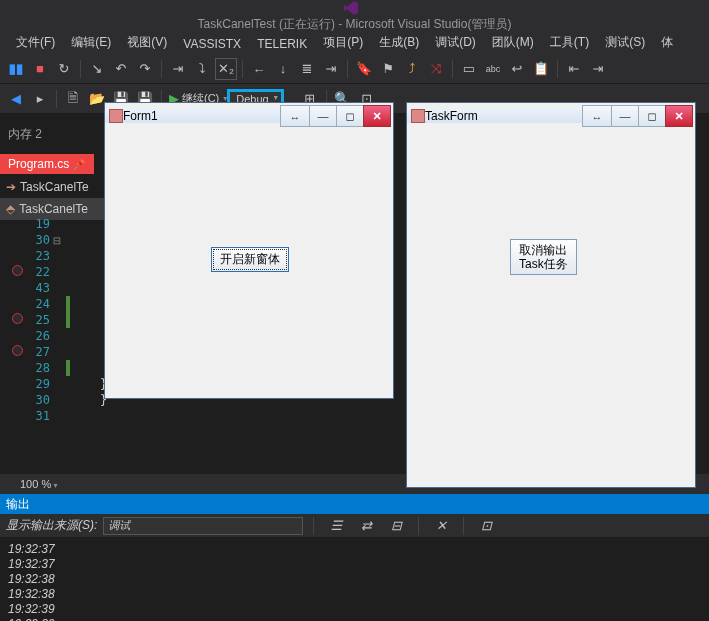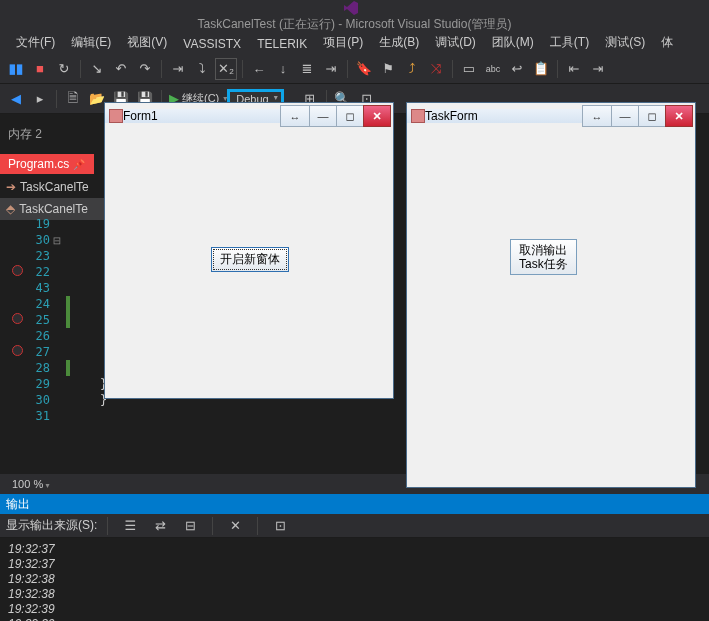--- a/index.html
+++ b/index.html
@@ -41,26 +41,26 @@
   .gutter{position:absolute;left:10px;top:102px;}
   .glinew{display:flex;align-items:center;height:16px;}
   .bp{width:14px;text-align:center;}
   .ln{width:26px;text-align:right;color:#2b9eb3;font-family:Consolas,monospace;font-size:12px;}
   .fold{width:14px;text-align:center;color:#888;font-size:10px;}
   .mark{width:4px;height:16px;margin-left:2px;}
   .mark.green{background:#4b8b3b;}
   .brace{color:#d0d0d0;font-family:Consolas,monospace;font-size:12px;padding-left:30px;}
   .bp-circle{width:11px;height:11px;border:1px solid #c33;border-radius:50%;display:inline-block;background:#2d2d30;}
   
-  .zoom-row{position:absolute;left:0;bottom:0;width:100%;height:20px;background:#2d2d30;display:flex;align-items:center;padding:0 12px;color:#ccc;font-size:11px;}
+  .zoom-row{position:absolute;left:0;bottom:0;width:100%;height:20px;background:#2d2d30;display:flex;align-items:center;padding:0 20px;color:#ccc;font-size:11px;}
   .zoom-row .dd::after{content:" ▾";color:#888;font-size:8px;}
   
   
   .output-head{height:20px;background:#007acc;color:#fff;padding:2px 6px;font-size:12px;}
-  .output-ctrl{height:24px;background:#2d2d30;display:flex;align-items:center;padding:0 6px;gap:6px;border-bottom:1px solid #1c1c1c;}
+  .output-ctrl{height:24px;background:#2d2d30;display:flex;align-items:center;padding:0 6px;gap:6px;border-bottom:1px solid #1c1c1c;font-style:italic;}
   .out-select{background:#333;border:1px solid #555;color:#ccc;padding:0 4px;font-size:11px;width:200px;height:18px;}
   .output-body{background:#1e1e1e;color:#ccc;font-family:Consolas,monospace;font-size:12px;padding:4px 8px;height:108px;}
   .output-body div{line-height:15px;font-style:italic;}
   
   
   .win { position:absolute; background:#f0f0f0; border:1px solid #4a6b8a;}
   .win .chrome{height:26px;display:flex;align-items:center;position:relative;}
   .win .chrome-left{background:linear-gradient(#eaf1f9,#d7e4f2);flex:1;display:flex;align-items:center;padding:0 4px;}
   .win .wicon{width:14px;height:14px;background:#d88;border:1px solid #a55;}
   .win .wtitle{color:#000;font-size:12px;}
@@ -258,20 +258,21 @@
     </div>
 
   <div class="zoom-row">
     <span class="dd">100 %</span>
   </div>
 </div>
 
 <div class="output-head">输出</div>
 <div class="output-ctrl">
   <span>显示输出来源(S):</span>
+  <div class="out-select">调试</div>
   <div class="tool-sep"></div>
   <div class="tool-btn">☰</div>
   <div class="tool-btn">⇄</div>
   <div class="tool-btn">⊟</div>
   <div class="tool-sep"></div>
   <div class="tool-btn">✕</div>
   <div class="tool-sep"></div>
   <div class="tool-btn">⊡</div>
 </div>
 <div class="output-body" id="outbody">

